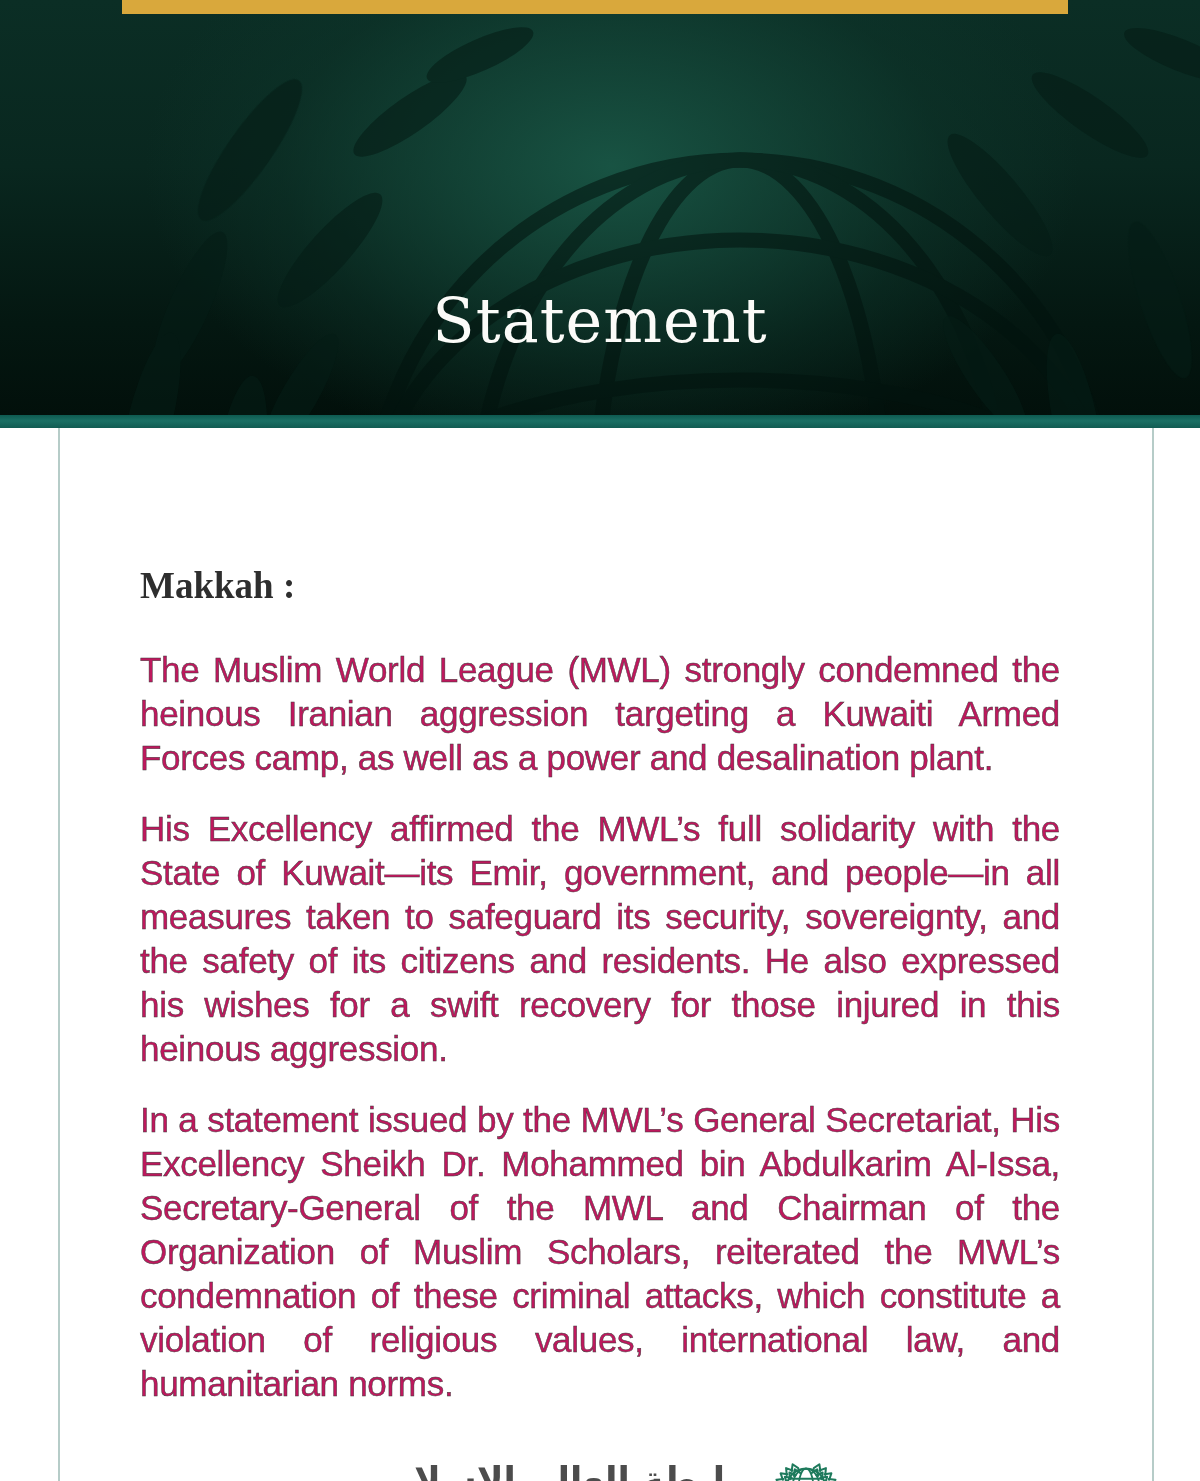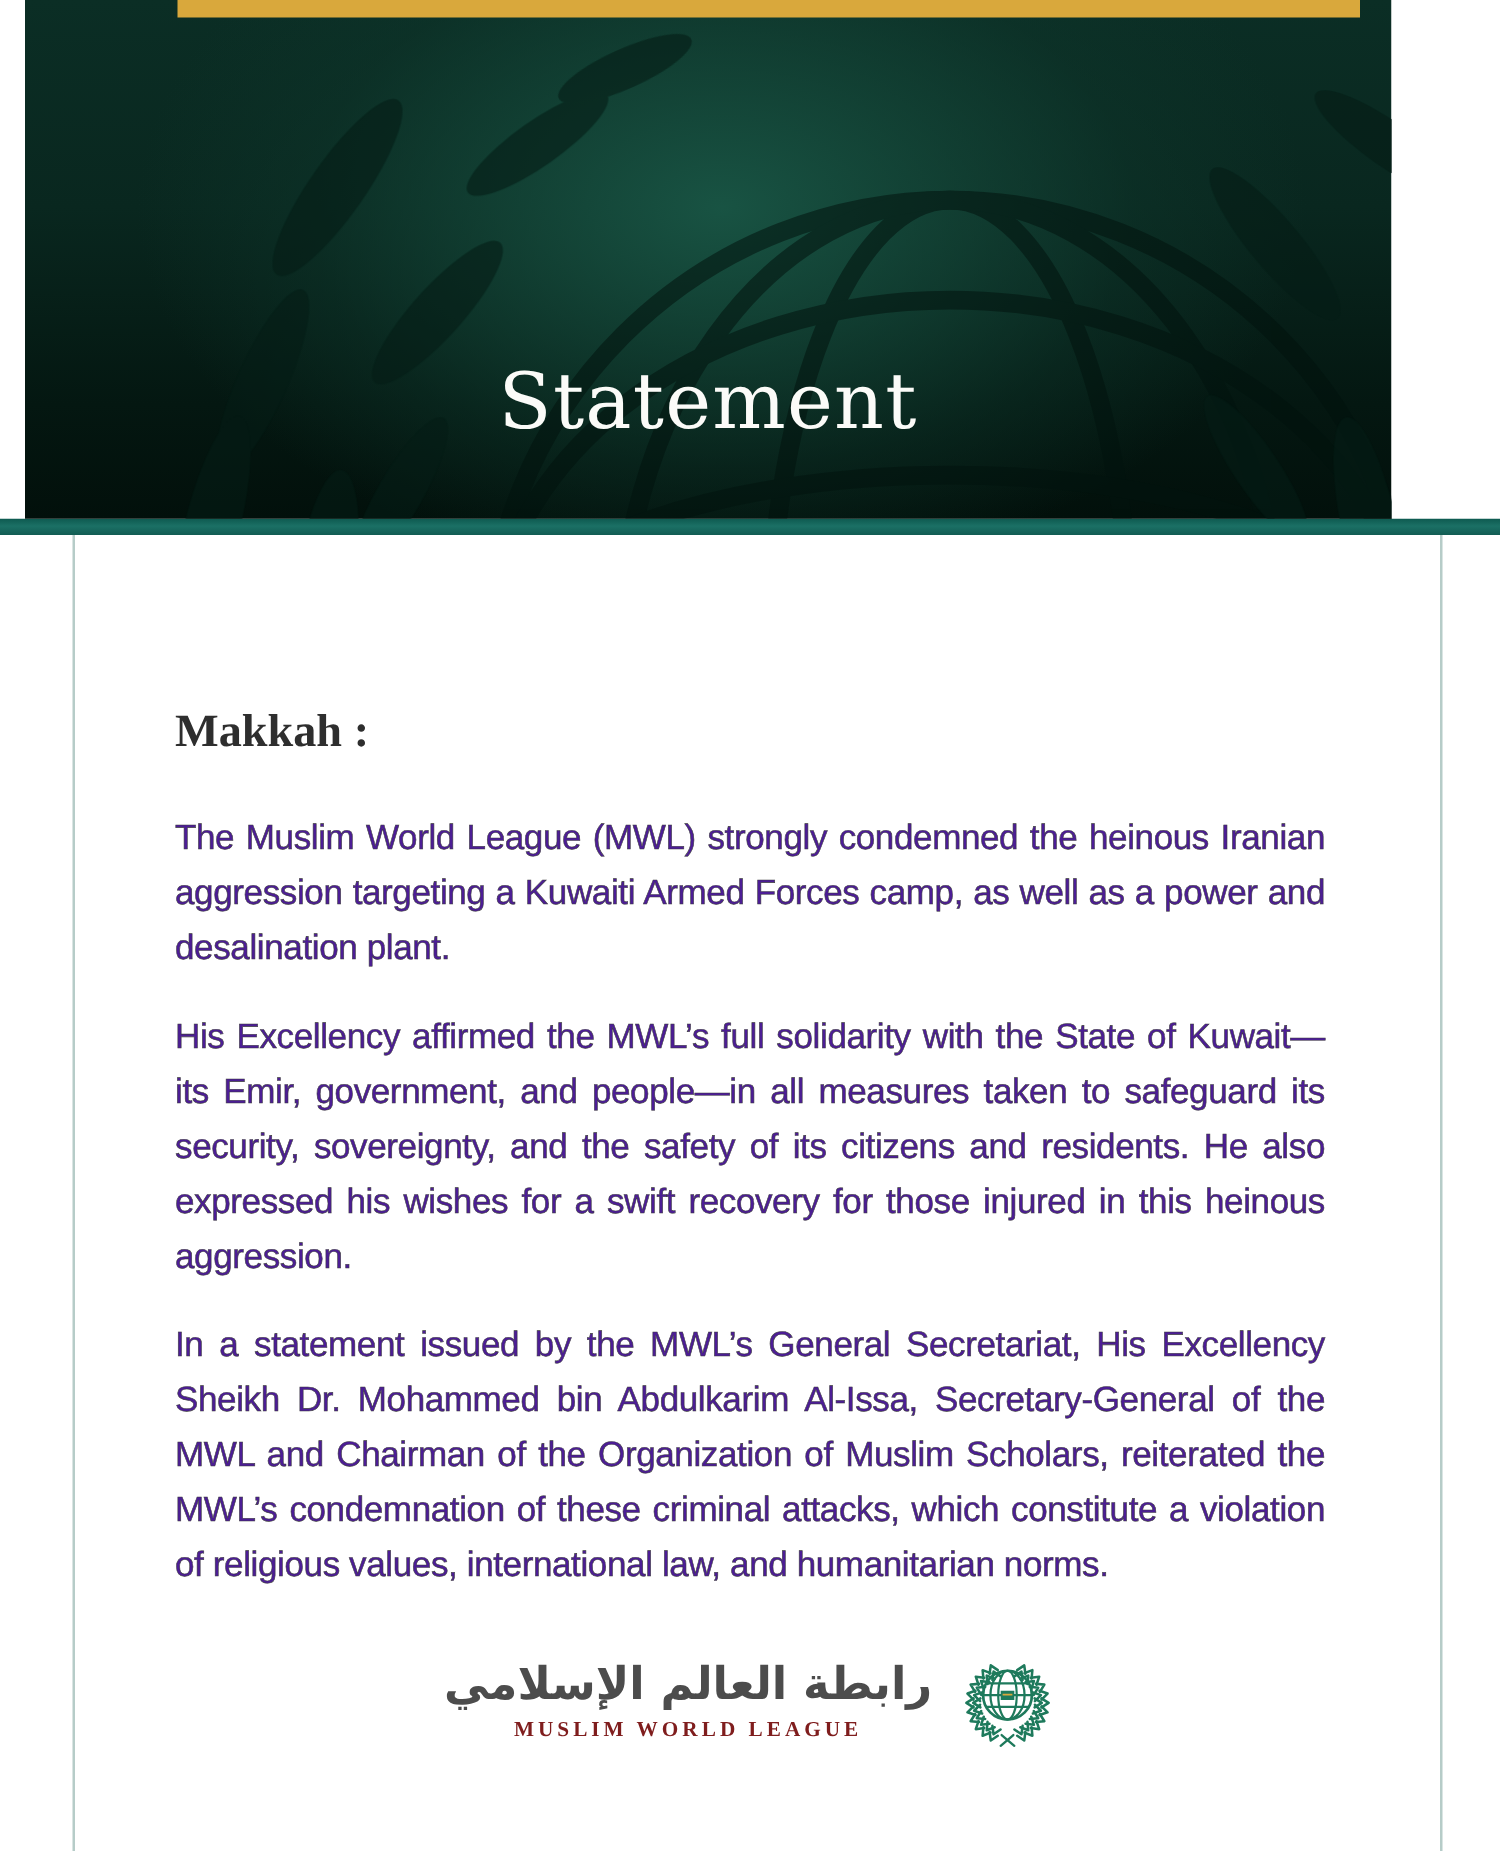--- a/index.html
+++ b/index.html
@@ -2,25 +2,24 @@
 <html><head>
 <meta charset="utf-8">
 <style>
   * { margin:0; padding:0; box-sizing:border-box; }
   html,body { width:1200px; }
   body { width:1200px; height:1481px; background:#ffffff; overflow:hidden;
          font-family:"Liberation Sans", sans-serif; }
 
   
   .hero{
-    position:relative; width:1093px; height:415px; overflow:hidden;
+    position:relative; width:1200px; height:415px; overflow:hidden;
     background:
       radial-gradient(ellipse 600px 380px at 51% 40%, rgba(26,88,71,.9) 0%, rgba(14,54,43,.45) 55%, rgba(0,0,0,0) 78%),
       linear-gradient(180deg,#0B2E25 0%, #09271F 40%, #041711 78%, #02100B 100%);
-    margin-left: 20px;
   }
   .hero-bg{ position:absolute; inset:0; }
   .gold-bar{
     position:absolute; top:0; left:122px; width:946px; height:14px;
     background:#D9A83C; z-index:3;
   }
   .hero-title{
     position:absolute; top:290px; left:0; right:0; text-align:center; z-index:2;
     font-family:"DejaVu Serif","Liberation Serif",serif;
     font-size:62px; font-weight:400; letter-spacing:1px; line-height:1;
@@ -43,22 +42,22 @@
   .rule-left{ left:58px; }
   .rule-right{ left:1152px; }
 
   .location-heading{
     font-family:"Liberation Serif",serif; font-weight:700;
     font-size:37px; line-height:42px; color:#2E2E2E;
     margin-bottom:41px;
   }
   .para{
     font-family:"Liberation Sans",sans-serif;
-    font-size:28px; line-height:44px; letter-spacing:-0.3px;
-    color:#4c1d95; -webkit-text-stroke:0.45px #3C3C3C;
+    font-size:35px; line-height:44px; letter-spacing:-0.3px;
+    color:#be185d; -webkit-text-stroke:0.45px #3C3C3C;
     text-align:justify; margin-bottom:27px;
   }
 
   
   .logo-row{
     margin-top:46px; display:flex; justify-content:center;
     align-items:center; gap:21px;
   }
   .logo-text{ text-align:center; }
   .logo-arabic{

